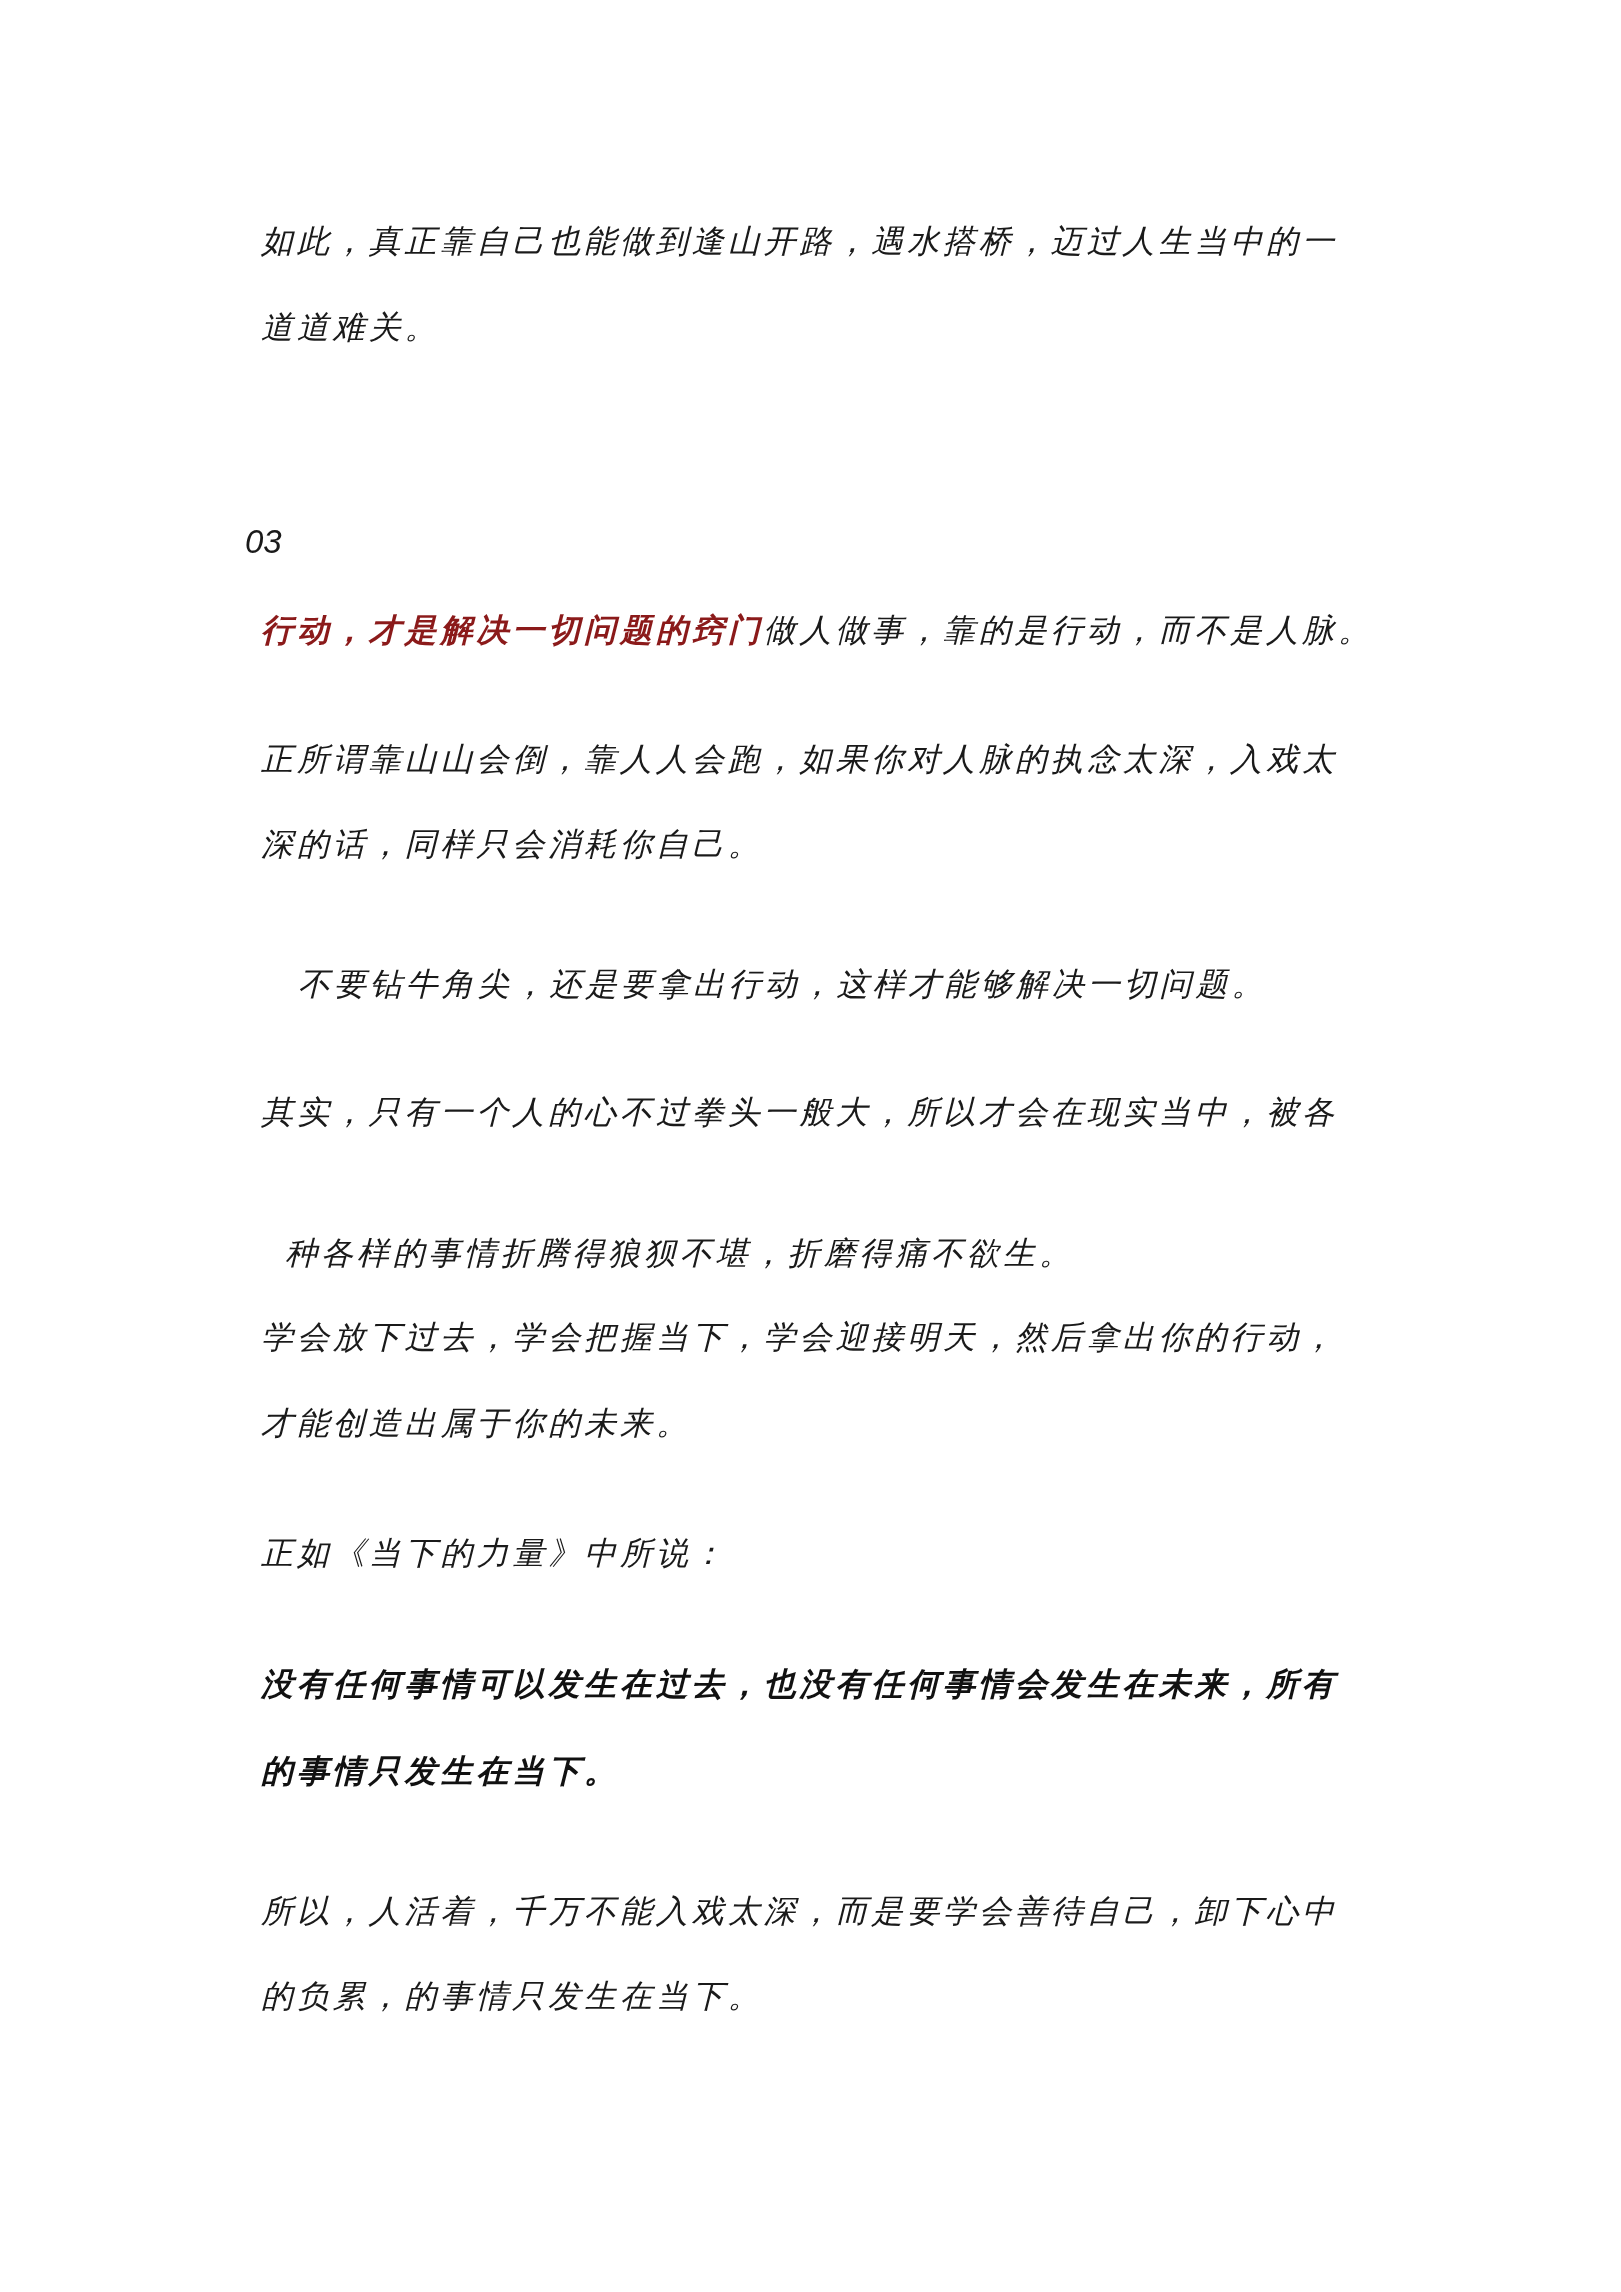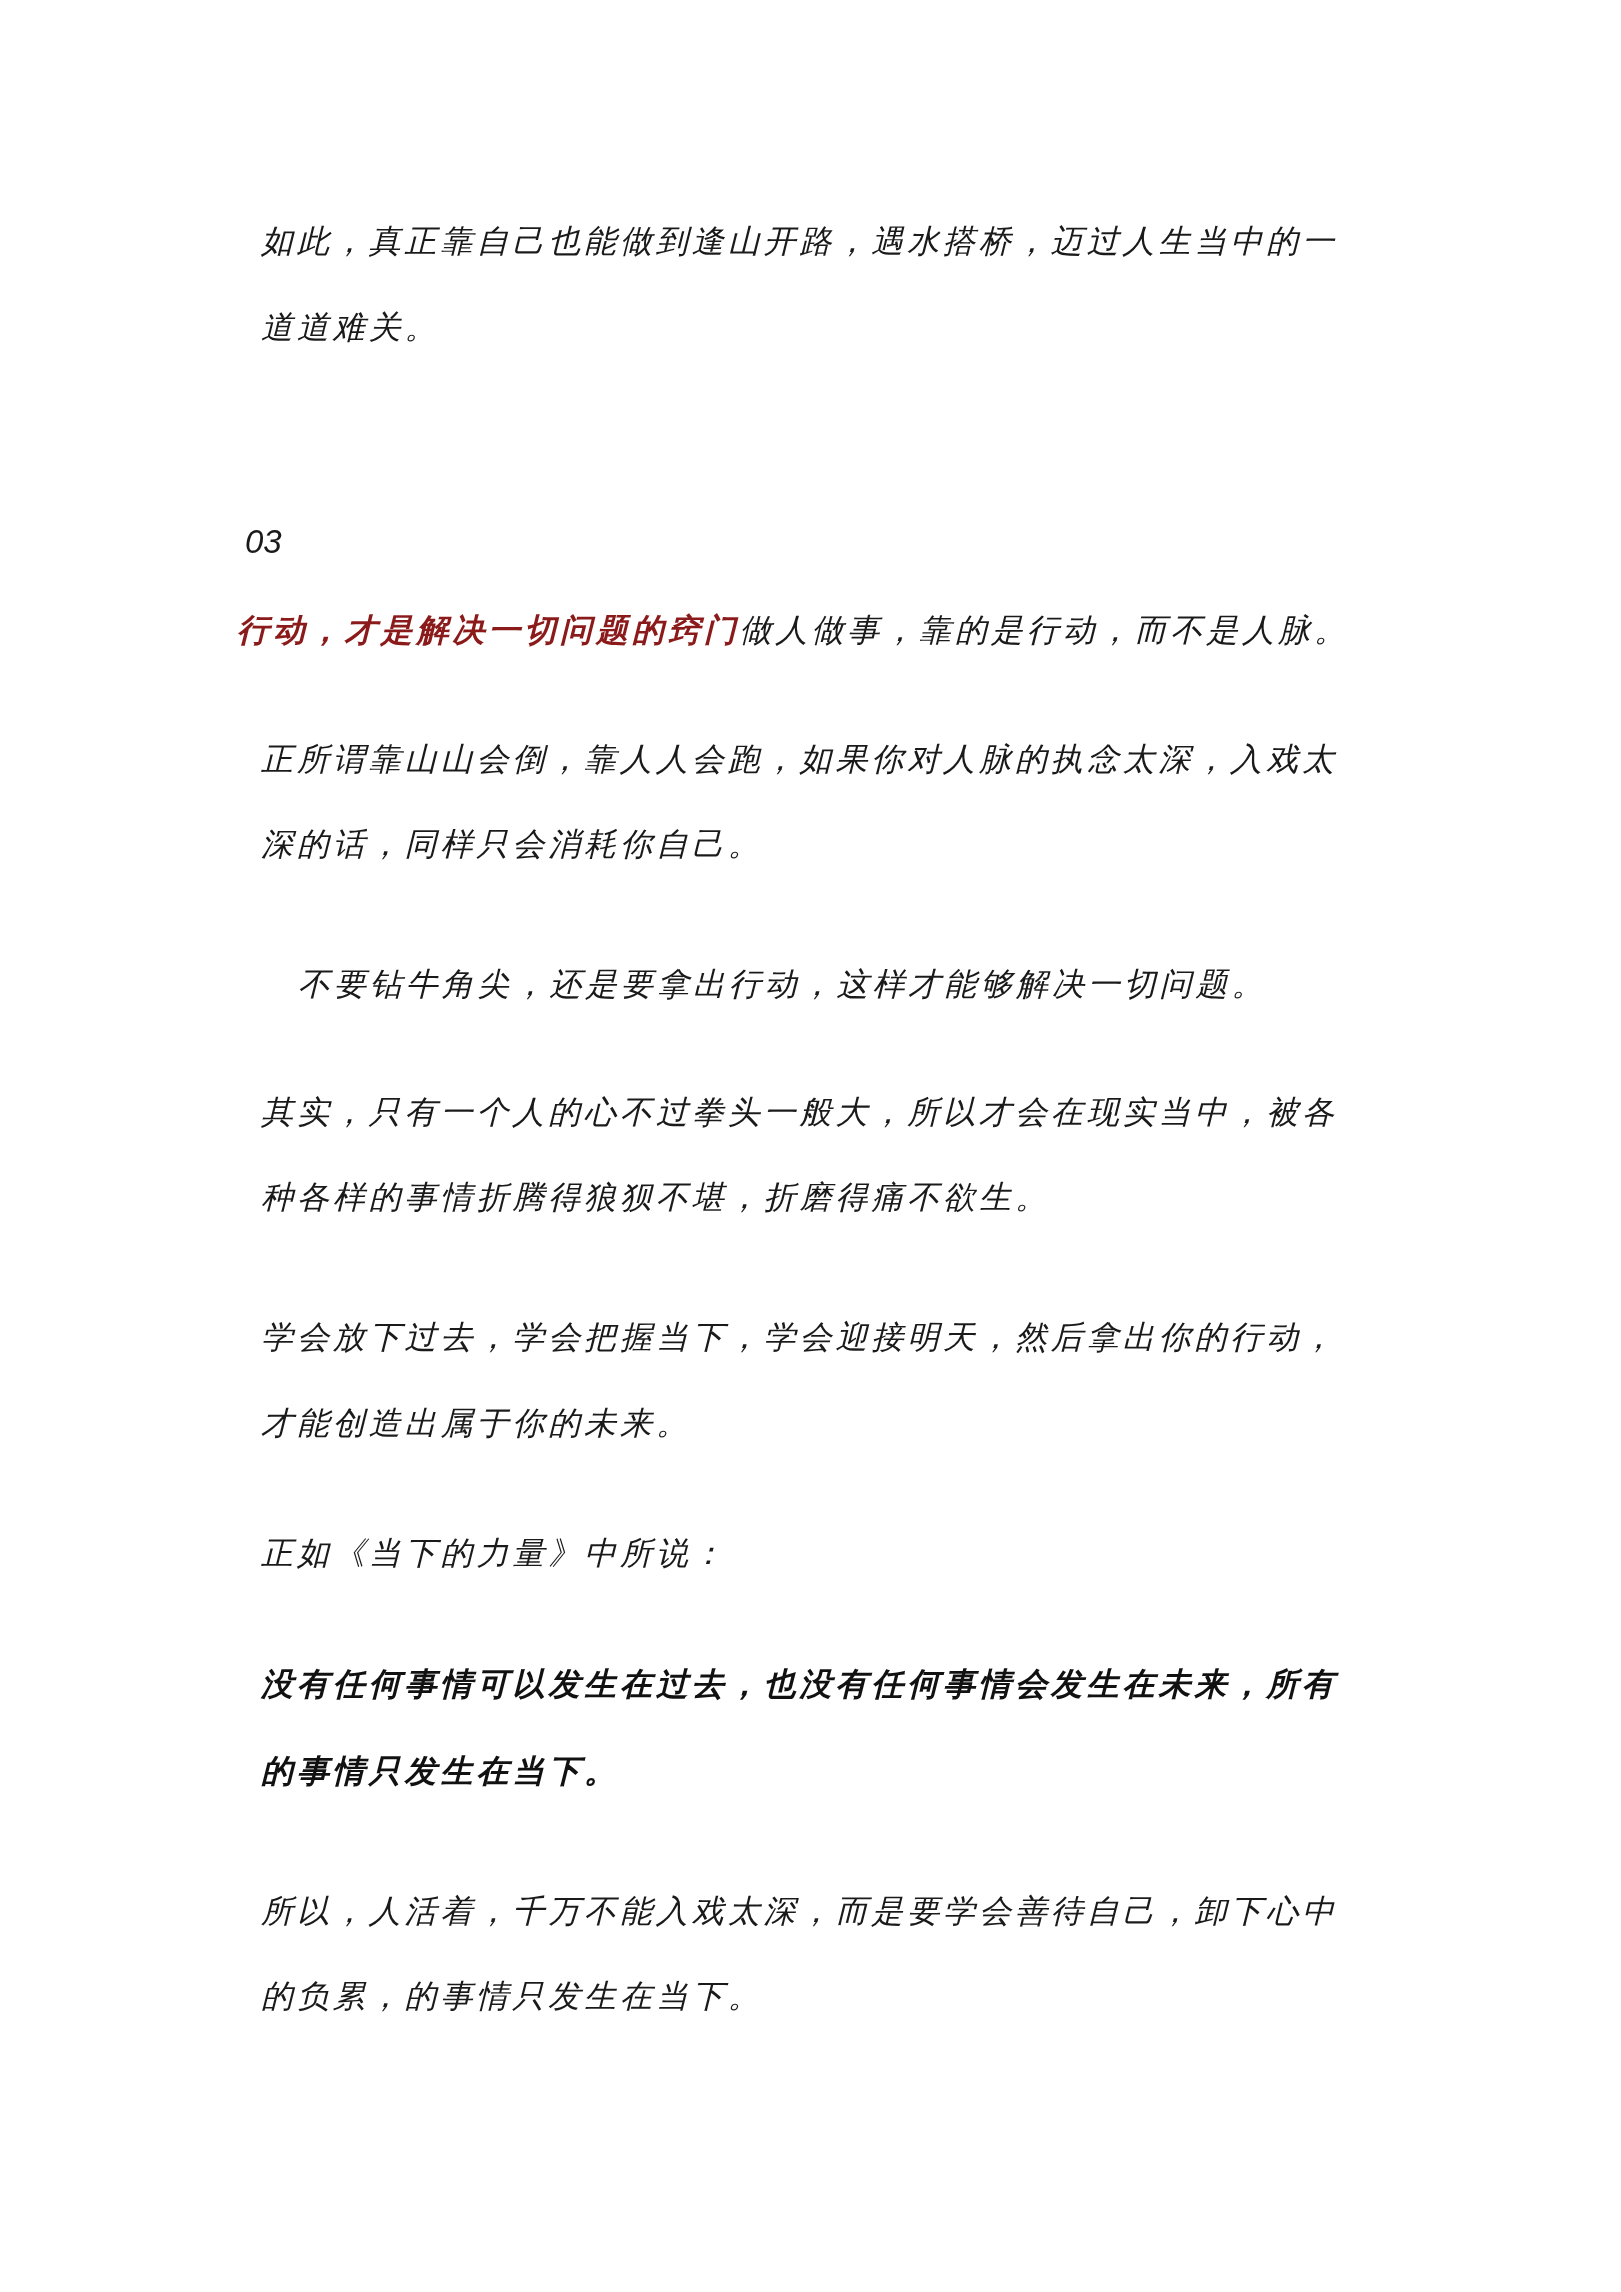--- a/index.html
+++ b/index.html
@@ -34,21 +34,21 @@
     .body-line { left: 261px; }
     .section-number {
       position: absolute;
       left: 245px;
       top: 522px;
       font-size: 33px;
       line-height: 39px;
       color: #1a1a1a;
       font-family: "Liberation Sans", "DejaVu Sans", sans-serif;
     }
-    .heading-line { left: 237px; text-align: center; }
+    .heading-line { left: 261px; text-align: center; }
     .heading-red {
       color: #8b1a1a;
       font-weight: bold;
     }
     .bold {
       font-weight: bold;
       color: #111111;
     }
   </style>
 </head>
@@ -64,21 +64,21 @@
   <div class="line heading-line" style="top:611px;">
     <span class="heading-red">行动，才是解决一切问题的窍门</span><span>做人做事，靠的是行动，而不是人脉。</span>
   </div>
 
   <div class="line body-line" style="top:740px;">正所谓靠山山会倒，靠人人会跑，如果你对人脉的执念太深，入戏太</div>
   <div class="line body-line" style="top:825px;">深的话，同样只会消耗你自己。</div>
 
   <div class="line body-line" style="top:965px;margin-left:37px;">不要钻牛角尖，还是要拿出行动，这样才能够解决一切问题。</div>
 
   <div class="line body-line" style="top:1093px;">其实，只有一个人的心不过拳头一般大，所以才会在现实当中，被各</div>
-  <div class="line body-line" style="top:1178px;">种各样的事情折腾得狼狈不堪，折磨得痛不欲生。</div>
+  <div class="line body-line" style="top:1234px;margin-left:24px;">种各样的事情折腾得狼狈不堪，折磨得痛不欲生。</div>
 
   <div class="line body-line" style="top:1318px;">学会放下过去，学会把握当下，学会迎接明天，然后拿出你的行动，</div>
   <div class="line body-line" style="top:1404px;">才能创造出属于你的未来。</div>
 
   <div class="line body-line" style="top:1534px;">正如《当下的力量》中所说：</div>
 
   <div class="line body-line bold" style="top:1665px;">没有任何事情可以发生在过去，也没有任何事情会发生在未来，所有</div>
   <div class="line body-line bold" style="top:1752px;">的事情只发生在当下。</div>
 
   <div class="line body-line" style="top:1892px;">所以，人活着，千万不能入戏太深，而是要学会善待自己，卸下心中</div>

